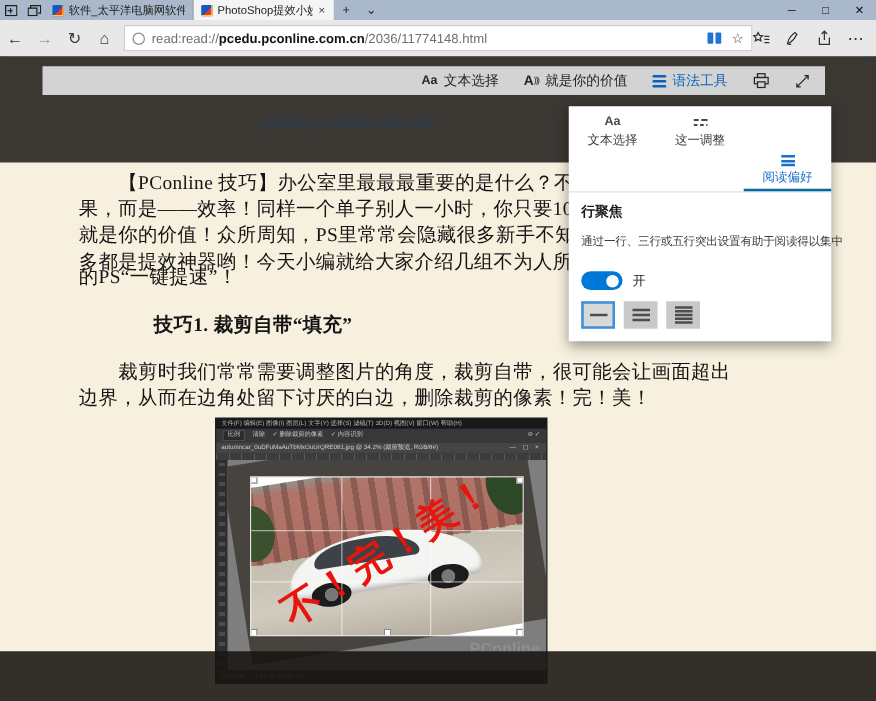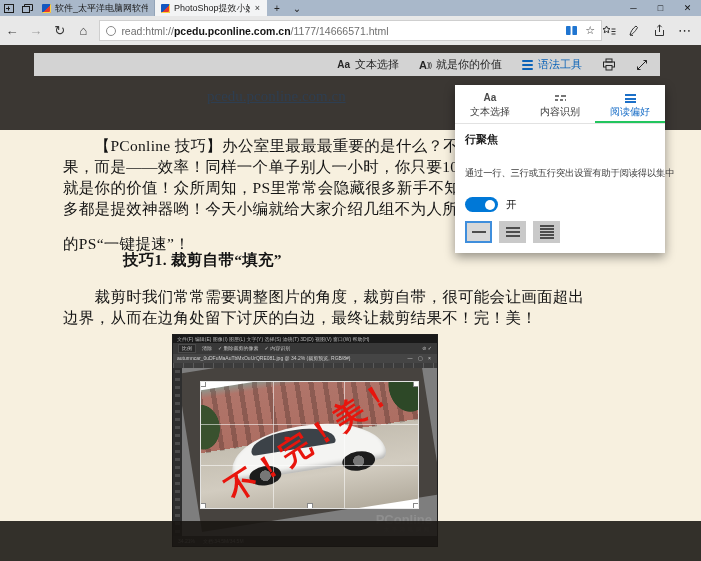--- a/index.html
+++ b/index.html
@@ -52,26 +52,26 @@
   .article{position:absolute;left:63px;top:0;right:0;z-index:1;
     font-family:"Liberation Serif","DejaVu Serif",serif;color:#141414;}
   .pline{position:absolute;white-space:nowrap;font-size:15.5px;letter-spacing:.3px;}
   .h1line{position:absolute;white-space:nowrap;font-size:15.5px;font-weight:bold;letter-spacing:.3px;}
   
   .panel{position:absolute;top:40px;left:455px;width:210px;z-index:10;background:#fff;
     box-shadow:0 4px 10px rgba(0,0,0,.4);font-size:10px;color:#1a1a1a;}
   .panel-tabs{display:flex;border-bottom:1px solid #e2e2e2;}
   .panel-tab{flex:1;text-align:center;padding:5px 0 4px;color:#3c3c3c;}
   .panel-tab .pt-ico{height:13px;display:flex;align-items:flex-end;justify-content:center;margin-bottom:2px;color:#4a4a4a;}
-  .panel-tab.active{color:#1c70c8;border-bottom:2px solid #22c55e;padding-bottom:2px;}
+  .panel-tab.active{color:#1c70c8;border-bottom:2px solid #0369a1;padding-bottom:2px;margin-top:30px;}
   .panel-tab.active .pt-ico{color:#1c70c8;}
   .pt-bars{display:inline-flex;flex-direction:column;gap:1.5px;}
   .pt-bars i{display:block;width:11px;height:2px;background:currentColor;}
   .panel-body{padding:8px 10px 10px;}
-  .lf-title{font-size:11px;font-weight:bold;margin-bottom:20px;}
+  .lf-title{font-size:11px;font-weight:bold;margin-bottom:10px;}
   .lf-desc{font-size:9.3px;color:#3d3d3d;margin-bottom:17px;letter-spacing:-.2px;white-space:nowrap;}
   .toggle-row{display:flex;align-items:center;gap:8px;margin-bottom:9px;}
   .toggle{width:33px;height:15px;border-radius:8px;background:#0078d7;position:relative;}
   .toggle .knob{position:absolute;top:2.5px;right:3px;width:10px;height:10px;border-radius:50%;background:#fff;}
   .toggle-label{font-size:10.5px;}
   .focus-row{display:flex;gap:7px;}
   .focus-btn{width:27px;height:22px;background:#c9c9c9;display:flex;align-items:center;justify-content:center;}
   .focus-btn.selected{background:#d8d8d8;outline:2px solid #3f8edc;outline-offset:-2px;}
   .fb-bars{display:flex;flex-direction:column;gap:2px;}
   .fb-bars i{display:block;width:14px;height:2px;background:#4d4d4d;}
@@ -165,21 +165,21 @@
     </div>
   </div>
 
   <div class="addressbar">
     <span class="nav-ico">←</span>
     <span class="nav-ico disabled">→</span>
     <span class="nav-ico">↻</span>
     <span class="nav-ico">⌂</span>
     <div class="url-field">
       <span class="ring"></span>
-      <span class="url-text"><span>read:html://</span><b>pcedu.pconline.com.cn</b><span>/1177/14666571.html</span></span>
+      <span class="url-text"><span>read:read://</span><b>pcedu.pconline.com.cn</b><span>/2036/11774148.html</span></span>
       <span class="url-right">
         <span>
           <svg width="13" height="11" viewBox="0 0 13 11">
               <rect x="1" y="1" width="4.6" height="9" rx="0.8" fill="#1f75d1"></rect>
               <rect x="7.4" y="1" width="4.6" height="9" rx="0.8" fill="#1f75d1"></rect>
             </svg>
         </span>
         <span class="star">☆</span>
       </span>
     </div>
@@ -242,24 +242,24 @@
       </span>
     </div>
 
     <span class="src-link">pcedu.pconline.com.cn</span>
 
     <div class="article">
       <div class="pline" style="top:91px">　　【PConline 技巧】办公室里最最最重要的是什么？不是结</div>
       <div class="pline" style="top:112px">果，而是——效率！同样一个单子别人一小时，你只要10分钟，这</div>
       <div class="pline" style="top:133px">就是你的价值！众所周知，PS里常常会隐藏很多新手不知道的，很</div>
       <div class="pline" style="top:154px">多都是提效神器哟！今天小编就给大家介绍几组不为人所知的小技巧，让你</div>
-      <div class="pline" style="top:189px">的PS“一键提速”！</div>
+      <div class="pline" style="top:166px">的PS“一键提速”！</div>
       <div class="h1line" style="top:205px;left:60px">技巧1. 裁剪自带“填充”</div>
       <div class="pline" style="top:242px">　　裁剪时我们常常需要调整图片的角度，裁剪自带，很可能会让画面超出</div>
-      <div class="pline" style="top:263px">边界，从而在边角处留下讨厌的白边，最终让裁剪结果不！完！美！</div>
+      <div class="pline" style="top:263px">边界，从而在边角处留下讨厌的白边，删除裁剪的像素！完！美！</div>
     </div>
 
     <div class="ps">
       <div class="ps-menubar">文件(F)  编辑(E)  图像(I)  图层(L)  文字(Y)  选择(S)  滤镜(T)  3D(D)  视图(V)  窗口(W)  帮助(H)</div>
       <div class="ps-options">
         <span class="ps-opt-box">比例</span>
         <span>清除</span>
         <span>✓ 删除裁剪的像素</span>
         <span>✓ 内容识别</span>
         <span class="right">⊘ ✓</span>
@@ -309,21 +309,21 @@
         <div class="panel-tab">
           <span class="pt-ico aa-ico">Aa</span>
           <span>文本选择</span>
         </div>
         <div class="panel-tab">
           <span class="pt-ico">
             <svg width="13" height="10" viewBox="0 0 13 10">
                 <path d="M1 3h4M7 3h5M1 7h3M6 7h3M11 7h1" stroke="#4a4a4a" stroke-width="1.6"></path>
               </svg>
           </span>
-          <span>内容识别</span>
+          <span>这一调整</span>
         </div>
         <div class="panel-tab active">
           <span class="pt-ico">
             <span class="pt-bars">
                 <i></i>
                 <i></i>
                 <i></i>
               </span>
           </span>
           <span>阅读偏好</span>

